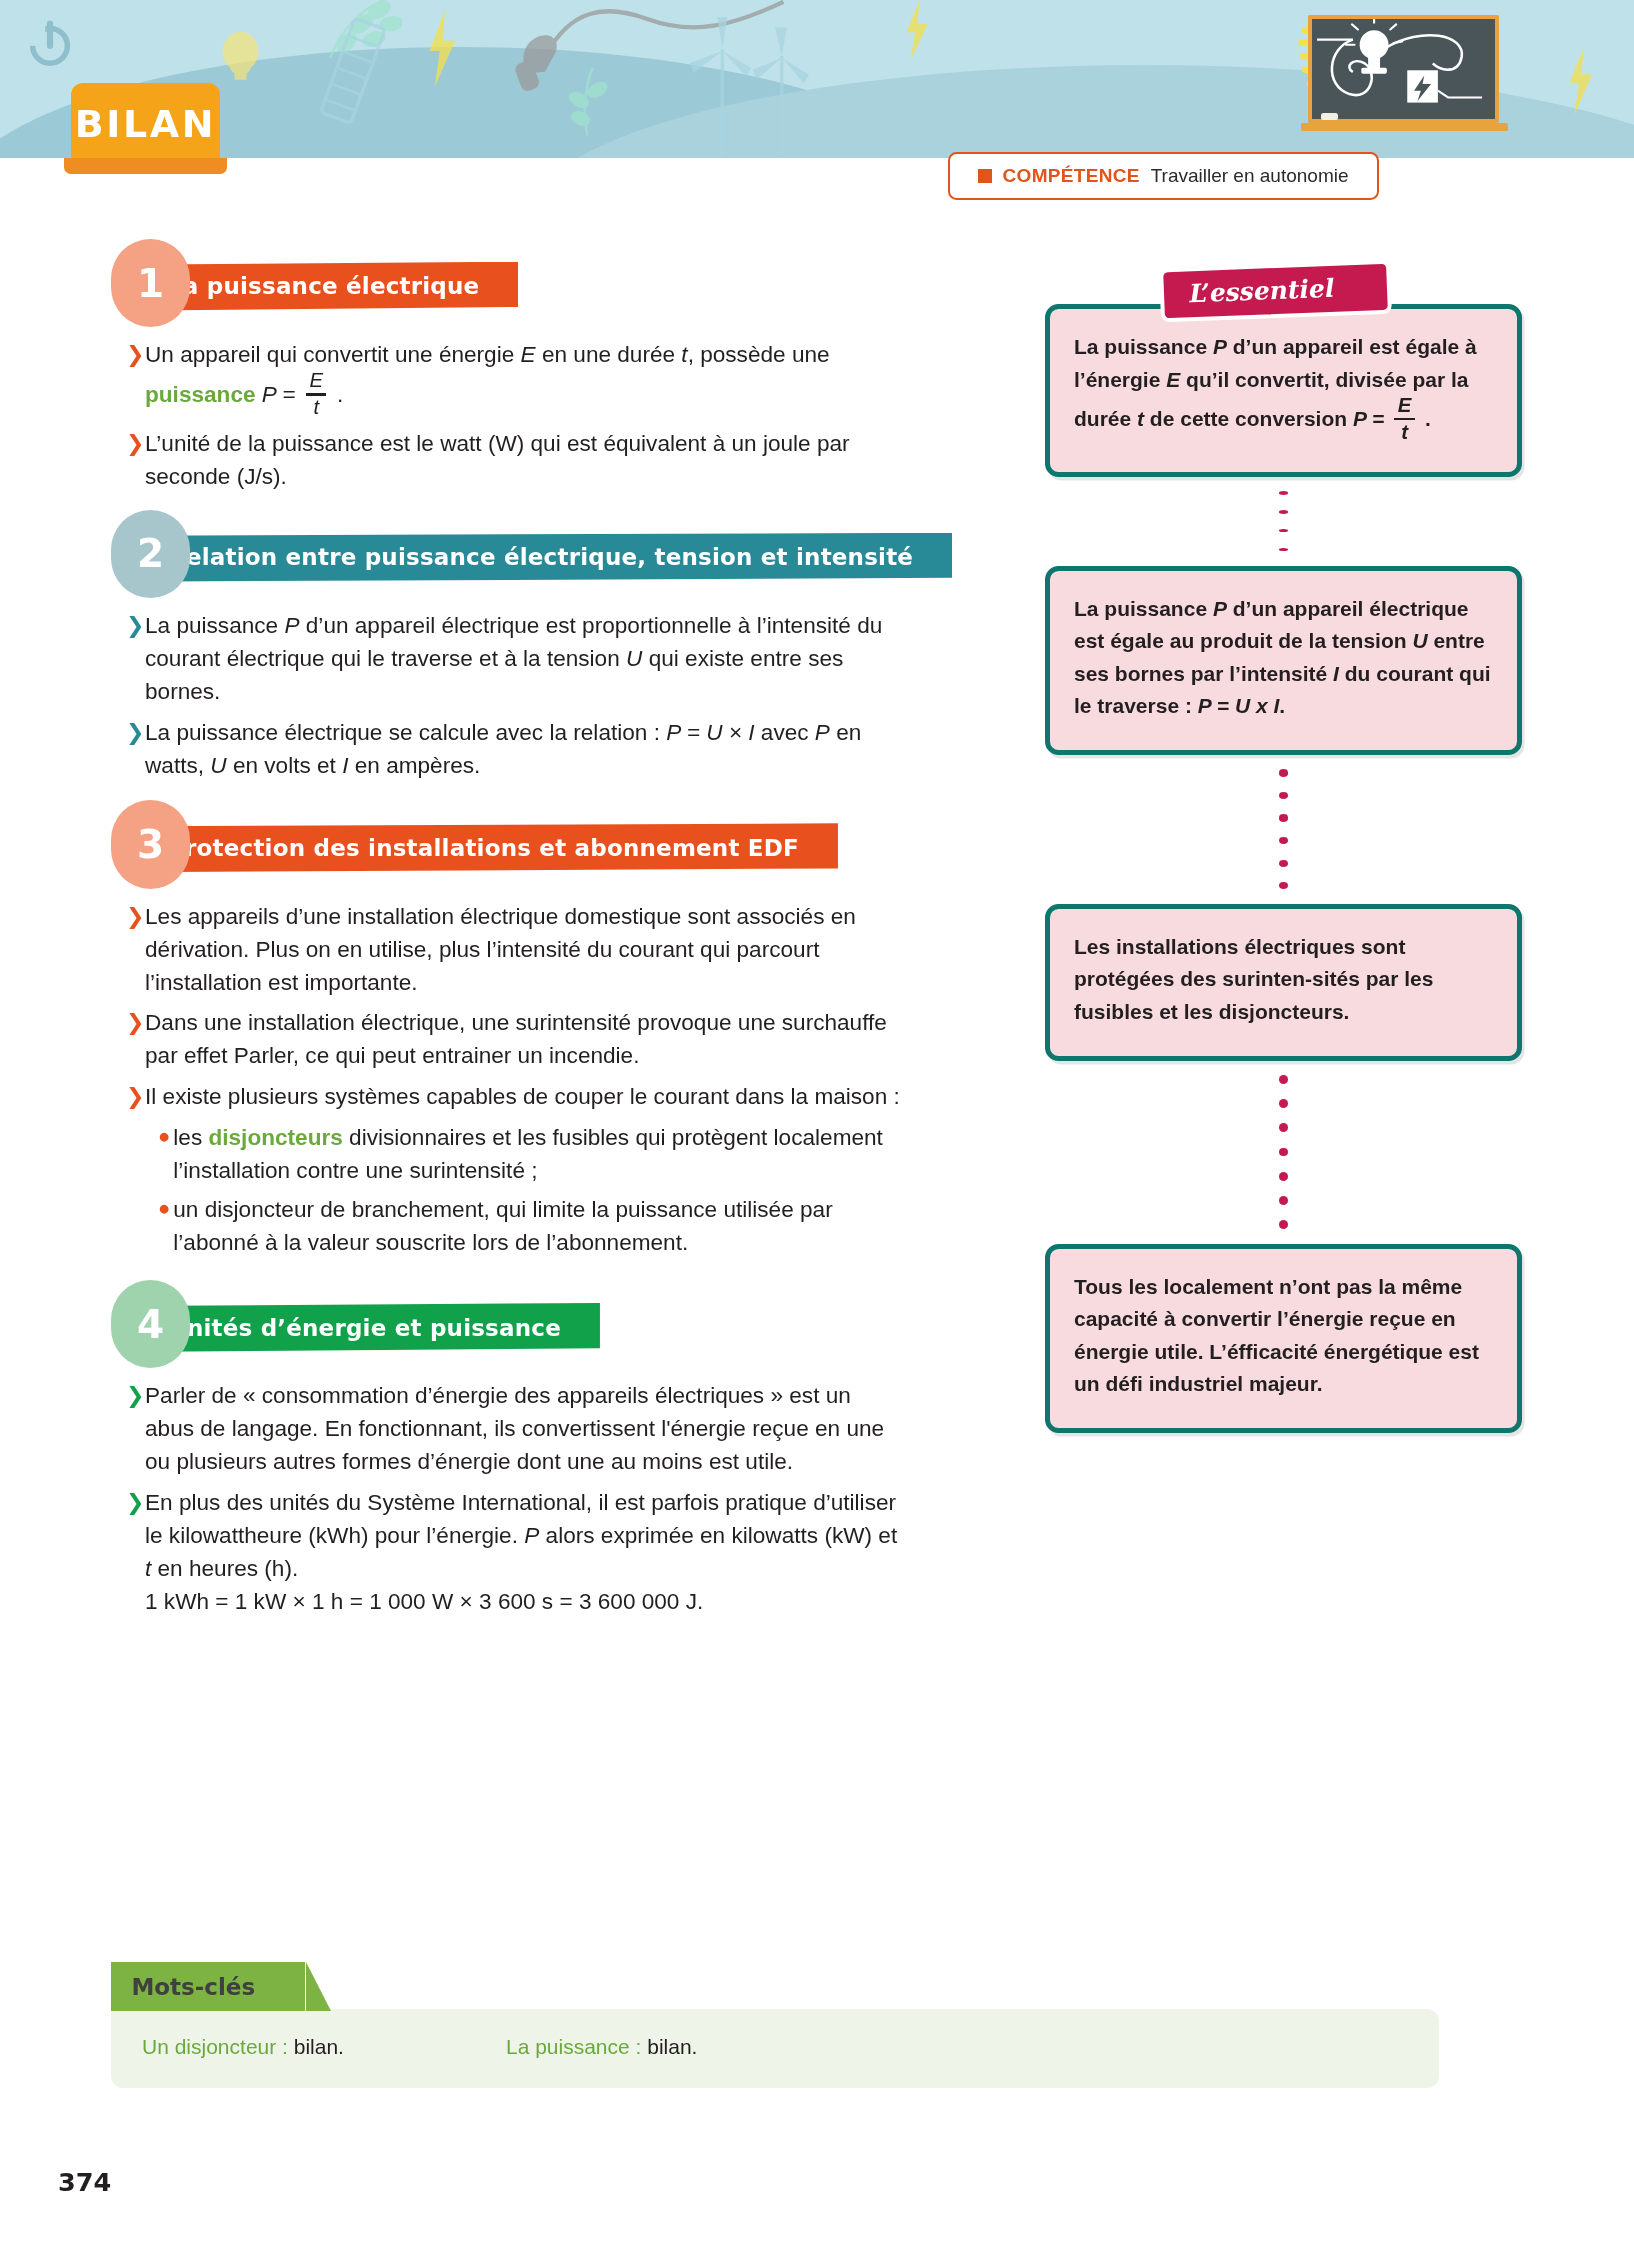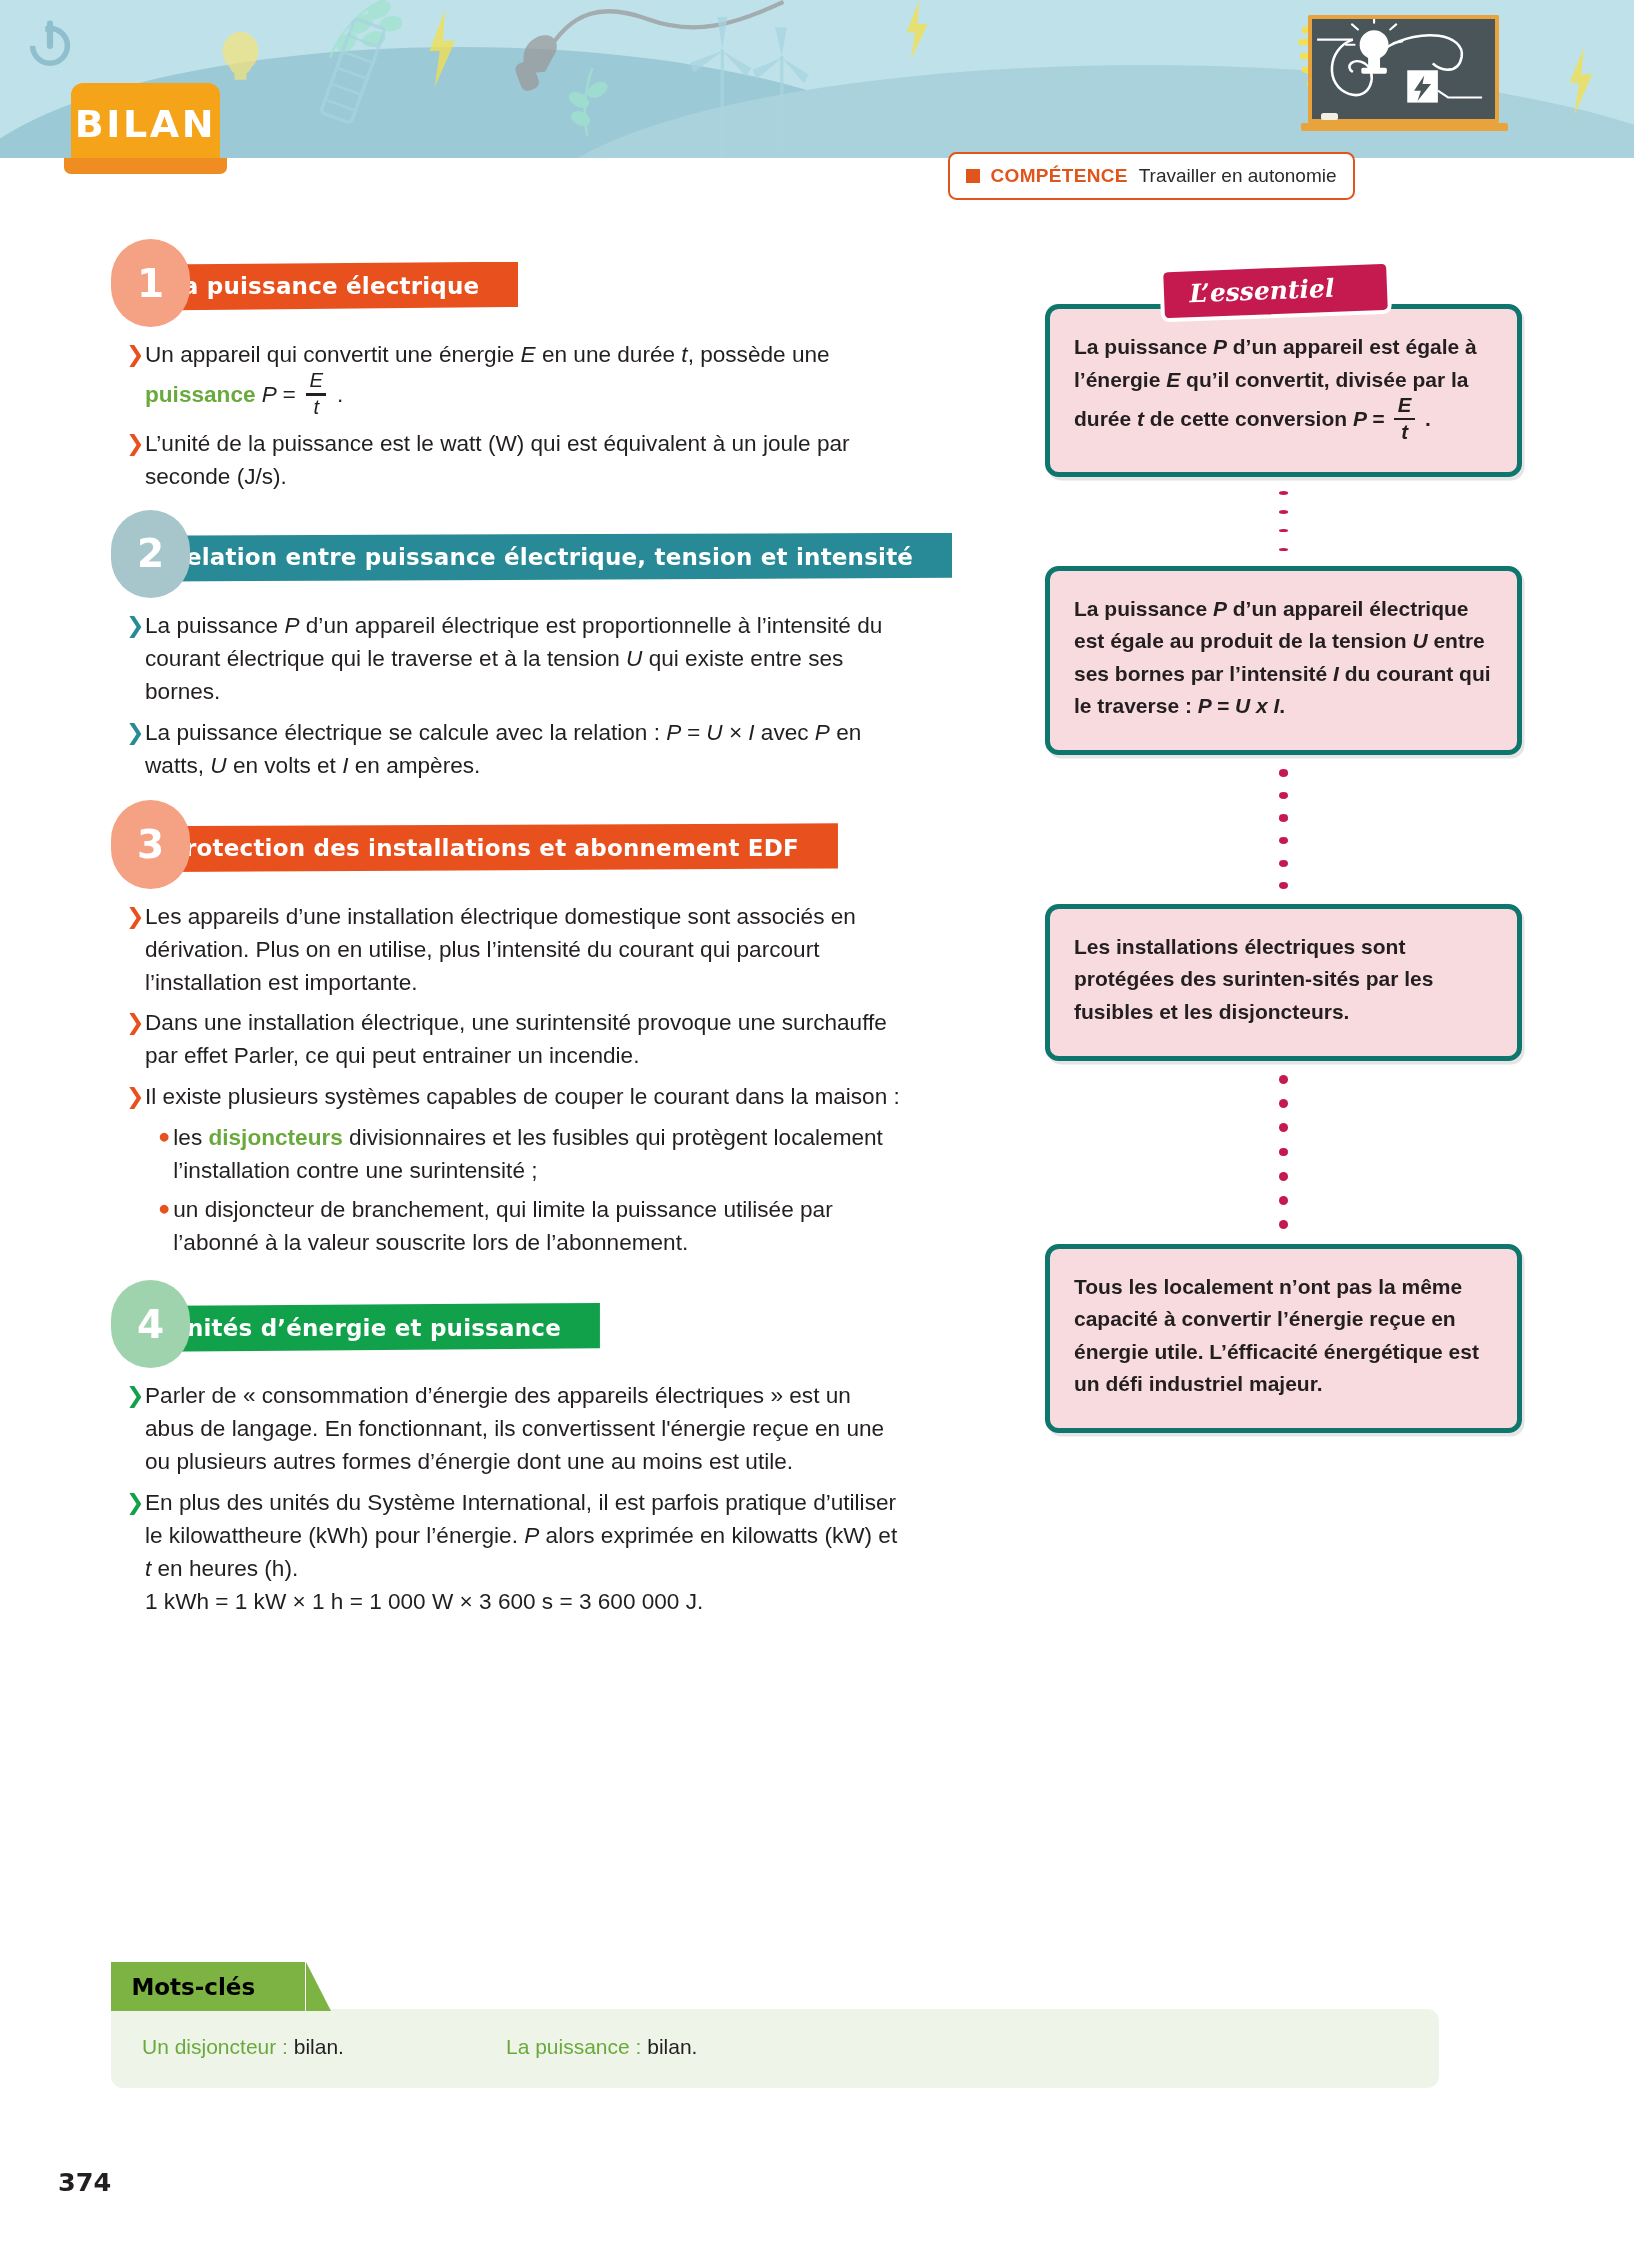--- a/index.html
+++ b/index.html
@@ -75,21 +75,21 @@
   .blackboard-ledge {
     position:absolute; left:1301px; top:123px; width:207px; height:7.7px;
     background:#e8a33c; border-radius:1.7px; z-index:4;
   }
   .chalk { position:absolute; left:1321px; top:113px; width:17px; height:6.8px; background:#f2efe4; border-radius:2.6px; z-index:5;}
   .sun-deco { position:absolute; left:1279px; top:15.3px; z-index:3; }
 
   
   .competence {
     position: absolute; left: 948px; top: 152px;
-    height: 48px; padding: 0 16px;
+    height: 48px; padding: 0 28px;
     background: #ffffff;
     border: 2.6px solid #e0551c;
     border-radius: 8.5px;
     display: flex; align-items: center; gap: 11px;
     z-index: 7;
   }
   .comp-square { width: 13.6px; height: 13.6px; background: #e0551c; }
   .comp-label { color: #e0551c; font-weight: bold; font-size: 19px; letter-spacing:0.3px;}
   .comp-text { color: #2b2b2b; font-size: 19px; }
 
@@ -202,21 +202,21 @@
   .callout p { font-size: 21px; line-height: 1.55; color: #231f20; }
   .callout i { font-style: italic; }
 
   .dotline { display:flex; flex-direction:column; align-items:center; gap: 15.3px; padding: 14.5px 0; }
   .dotline span { width: 9.4px; height: 9.4px; border-radius:50%; background:#c51a50; display:block; }
 
   
   .motscles-wrap { position: absolute; left: 111px; top: 1962px; width: 1328px; }
   .mc-tab {
     position: relative; left: 0; width: 194px; height: 49px;
-    background: #7cb342; color:#000000;
+    background: #7cb342; color:#404040;
     display:flex; align-items:center; padding-left: 20.4px;
     font-size: 23px; font-weight: bold; font-family:"DejaVu Sans", sans-serif;
     z-index: 3;
   }
   .mc-tab::after{
     content:""; position:absolute; right:-25.5px; top:0; width:0; height:0;
     border-style:solid; border-width: 0 25.5px 49px 0; border-color: transparent transparent #7cb342 transparent;
   }
   .mc-body {
     background: #eef5e8; border-radius: 0 12px 12px 12px;

